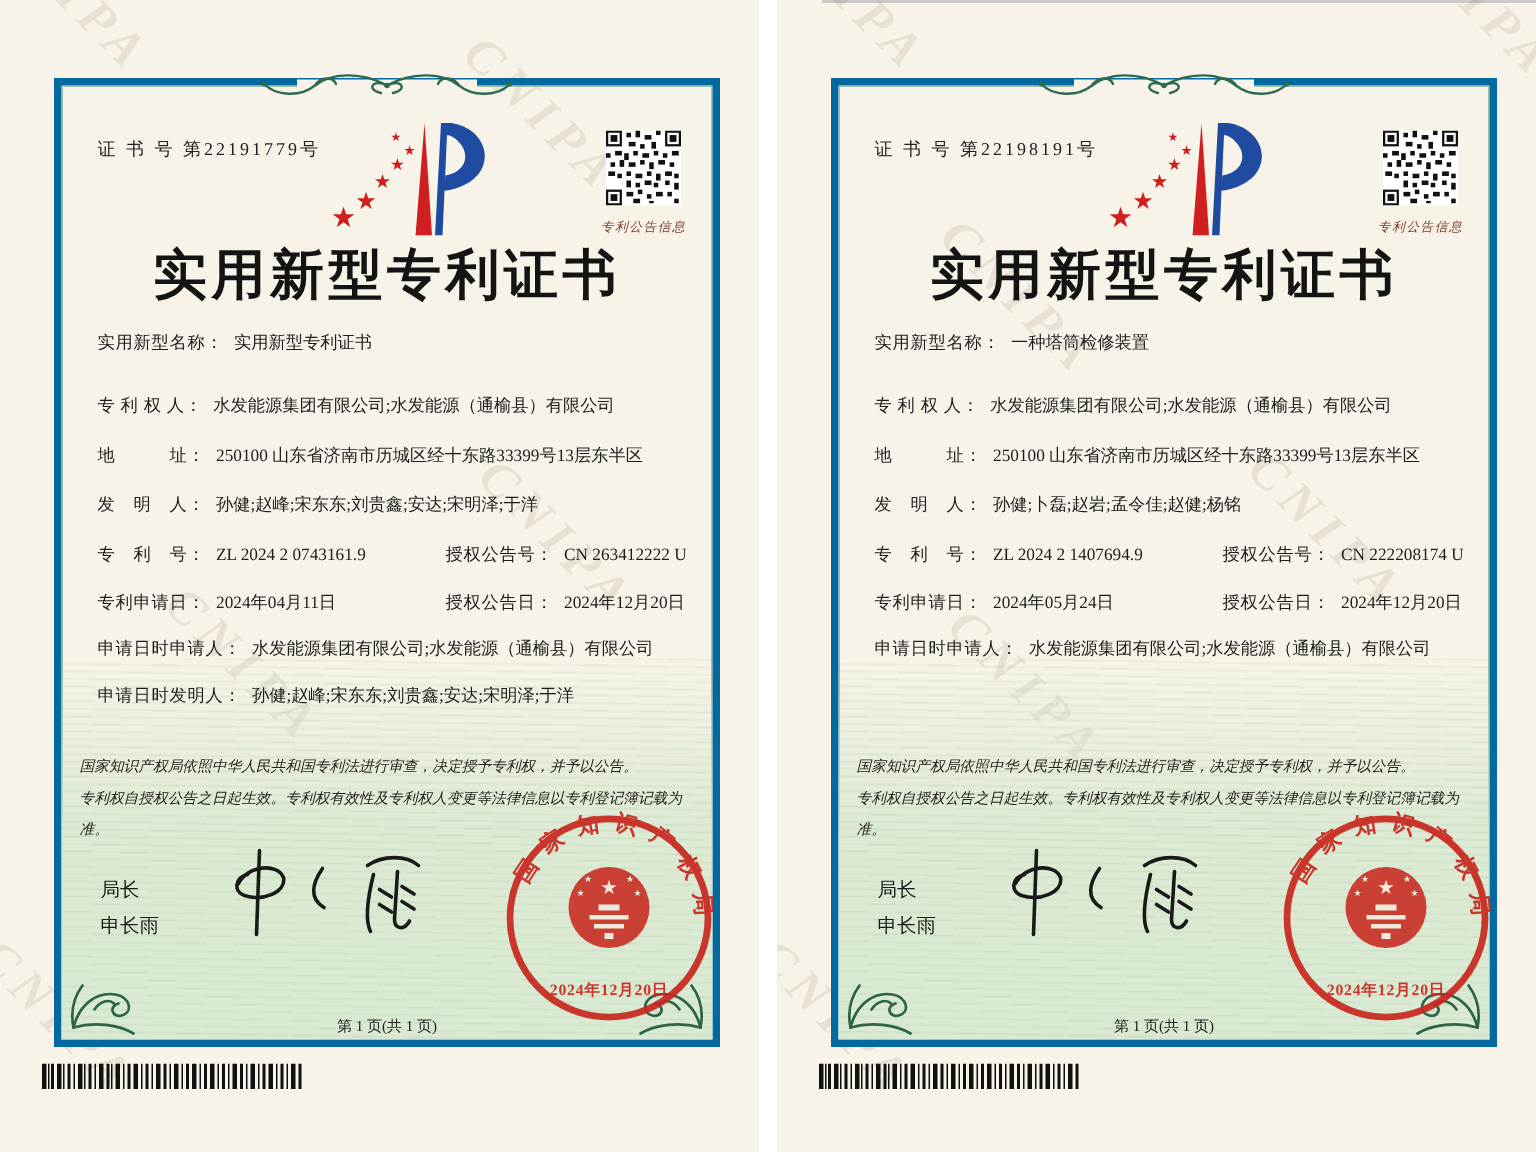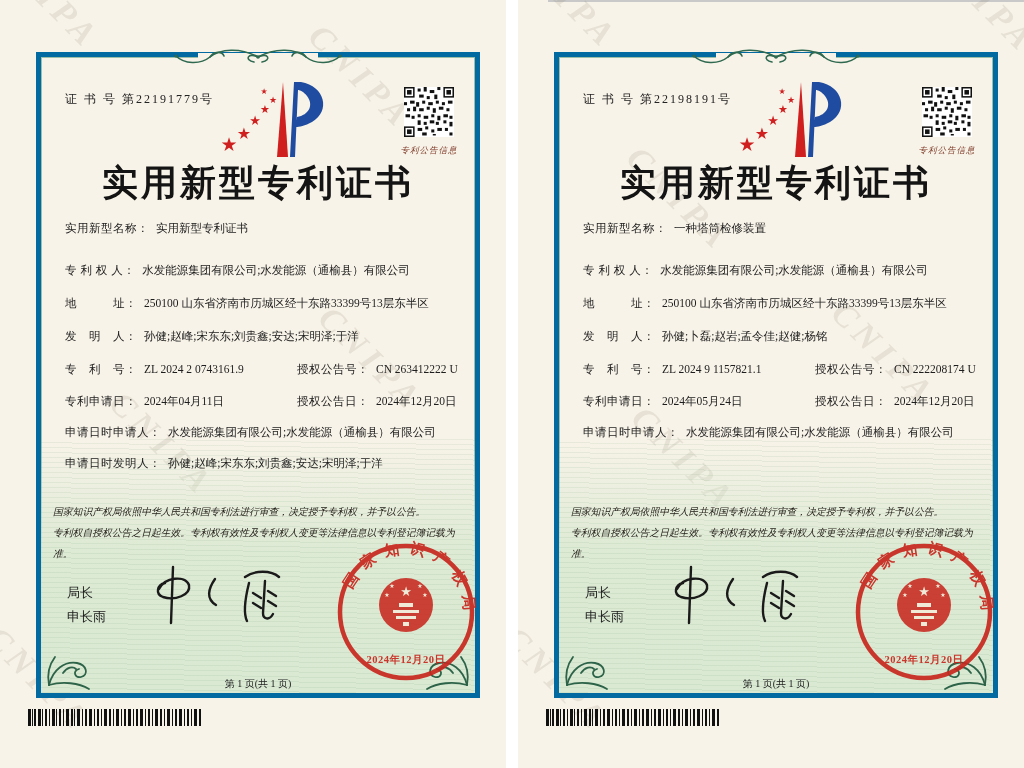--- a/index.html
+++ b/index.html
@@ -438,21 +438,21 @@
       <div class="row r1">
         <span class="lbl">专 利 权 人：</span><span class="val">水发能源集团有限公司;水发能源（通榆县）有限公司</span>
       </div>
       <div class="row r2">
         <span class="lbl">地　　　址：</span><span class="val">250100 山东省济南市历城区经十东路33399号13层东半区</span>
       </div>
       <div class="row r3">
         <span class="lbl">发　明　人：</span><span class="val">孙健;卜磊;赵岩;孟令佳;赵健;杨铭</span>
       </div>
       <div class="row r4">
-        <span class="lbl">专　利　号：</span><span class="val">ZL 2024 9 1157821.1</span>
+        <span class="lbl">专　利　号：</span><span class="val">ZL 2024 2 1407694.9</span>
         <span class="pair2"><span class="lbl">授权公告号：</span><span class="val">CN 222208174 U</span></span>
       </div>
       <div class="row r5">
         <span class="lbl">专利申请日：</span><span class="val">2024年05月24日</span>
         <span class="pair2"><span class="lbl">授权公告日：</span><span class="val">2024年12月20日</span></span>
       </div>
       <div class="row r6">
         <span class="lbl">申请日时申请人：</span><span class="val">水发能源集团有限公司;水发能源（通榆县）有限公司</span>
       </div>
 

